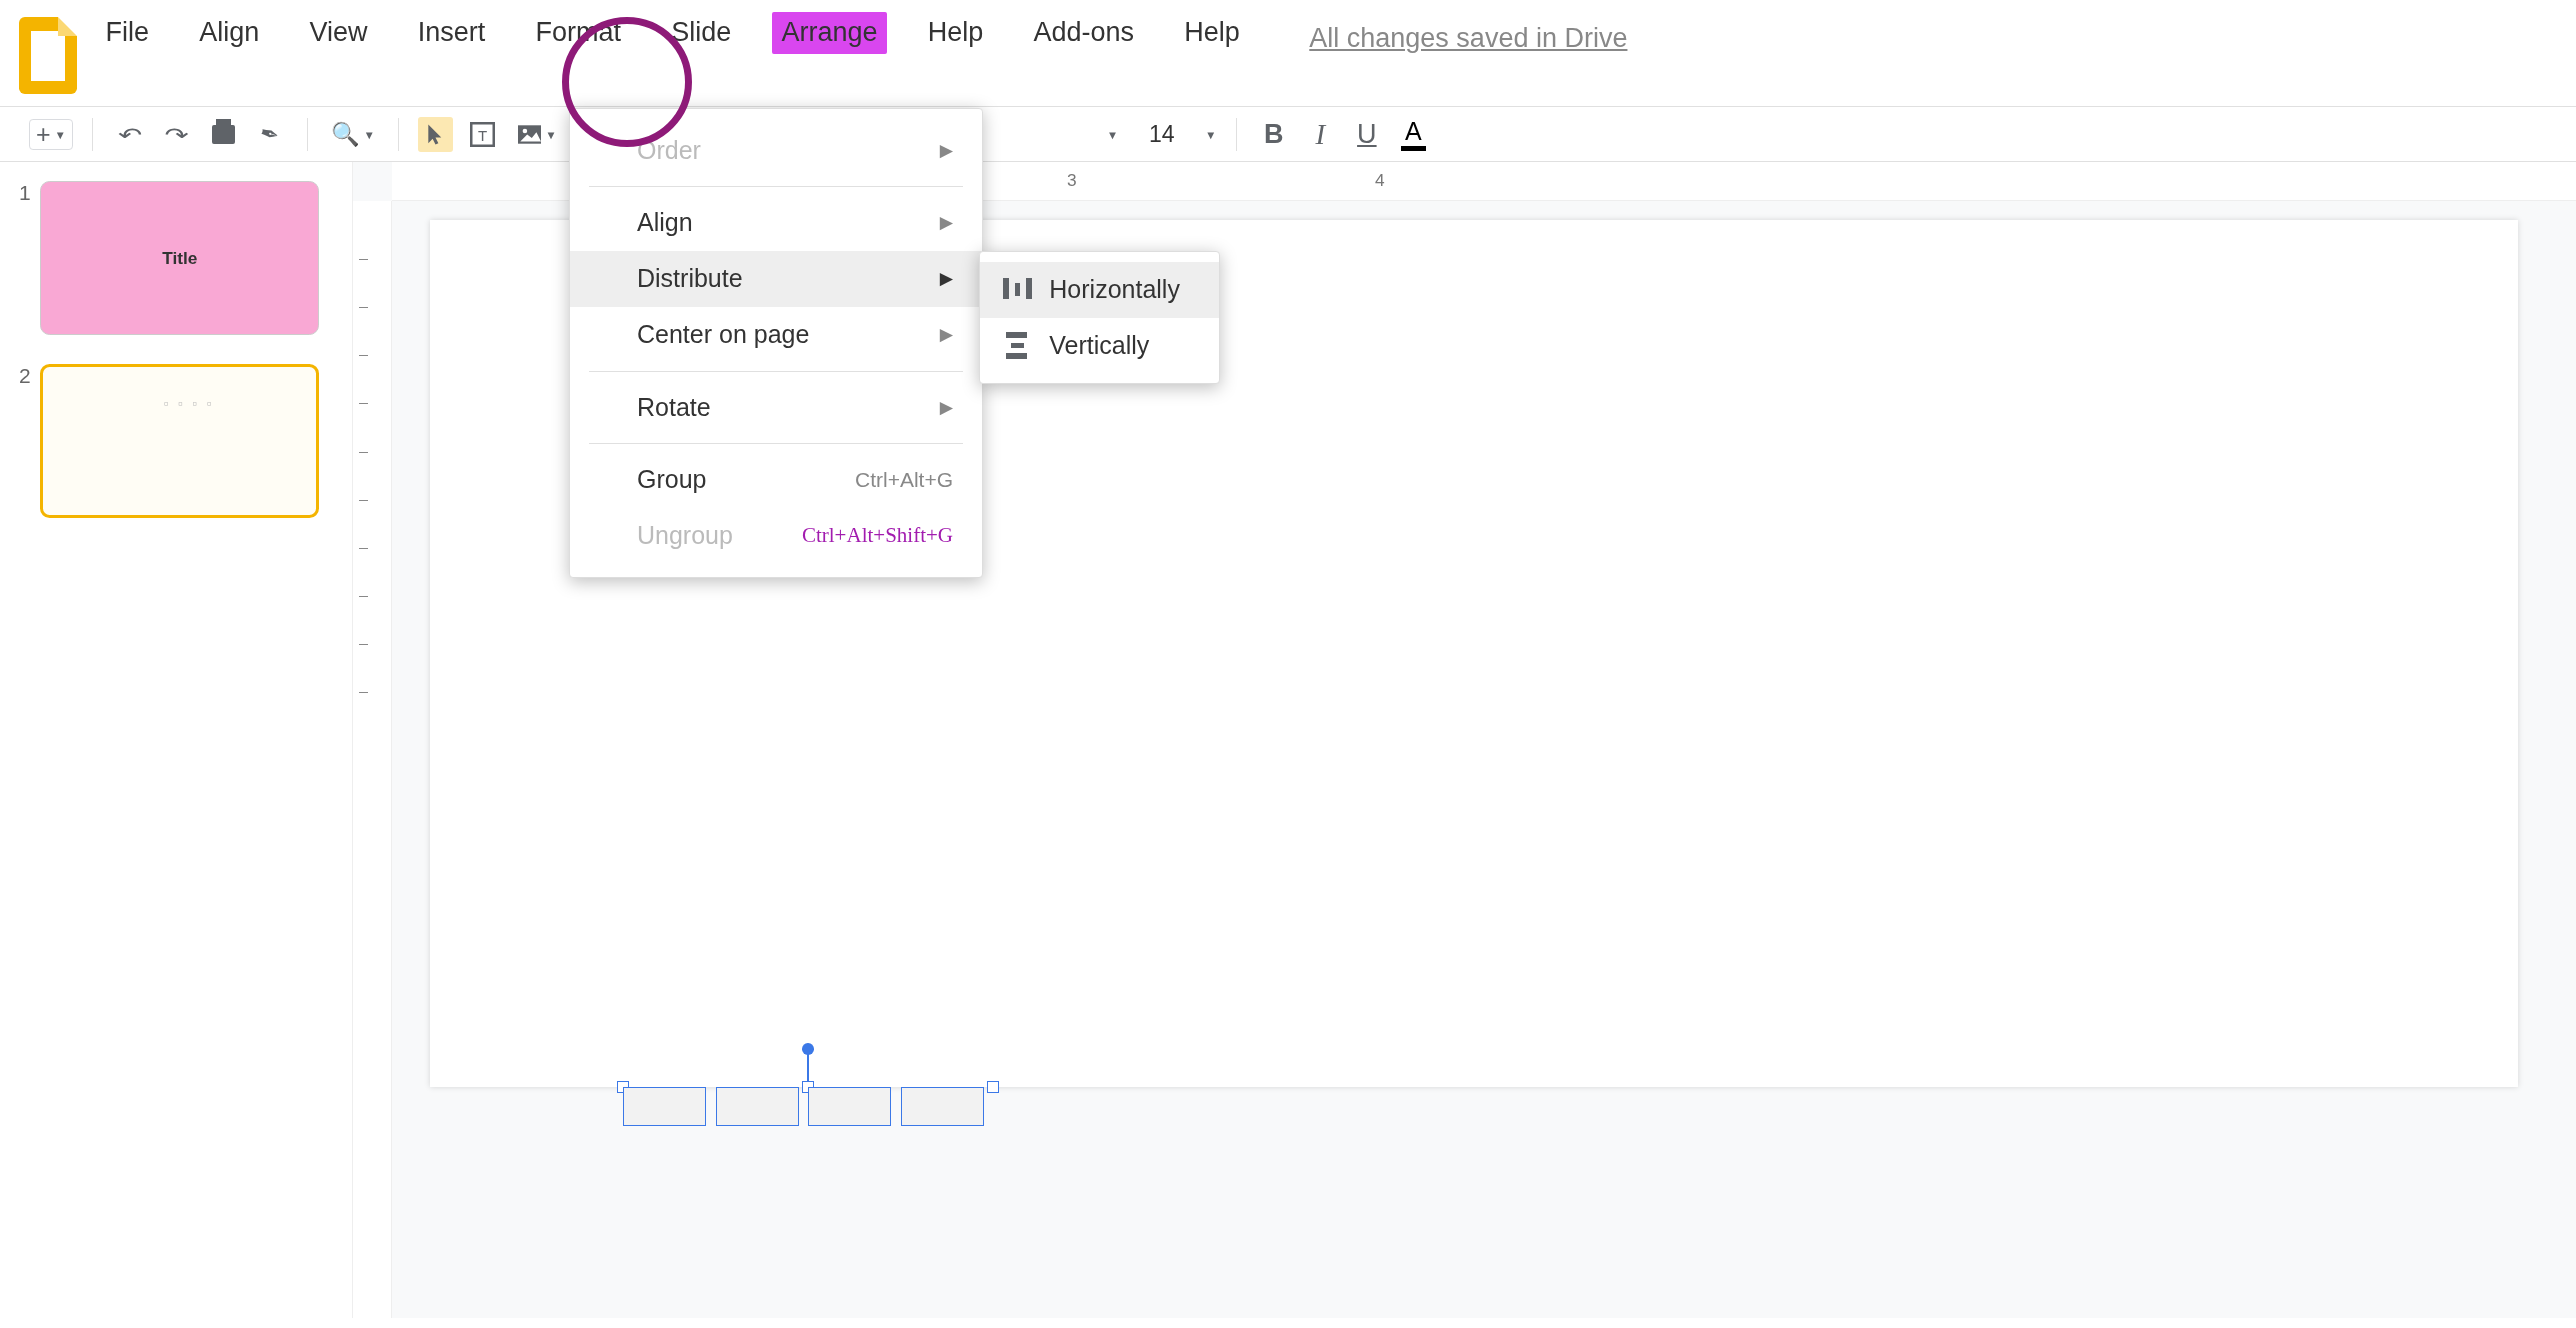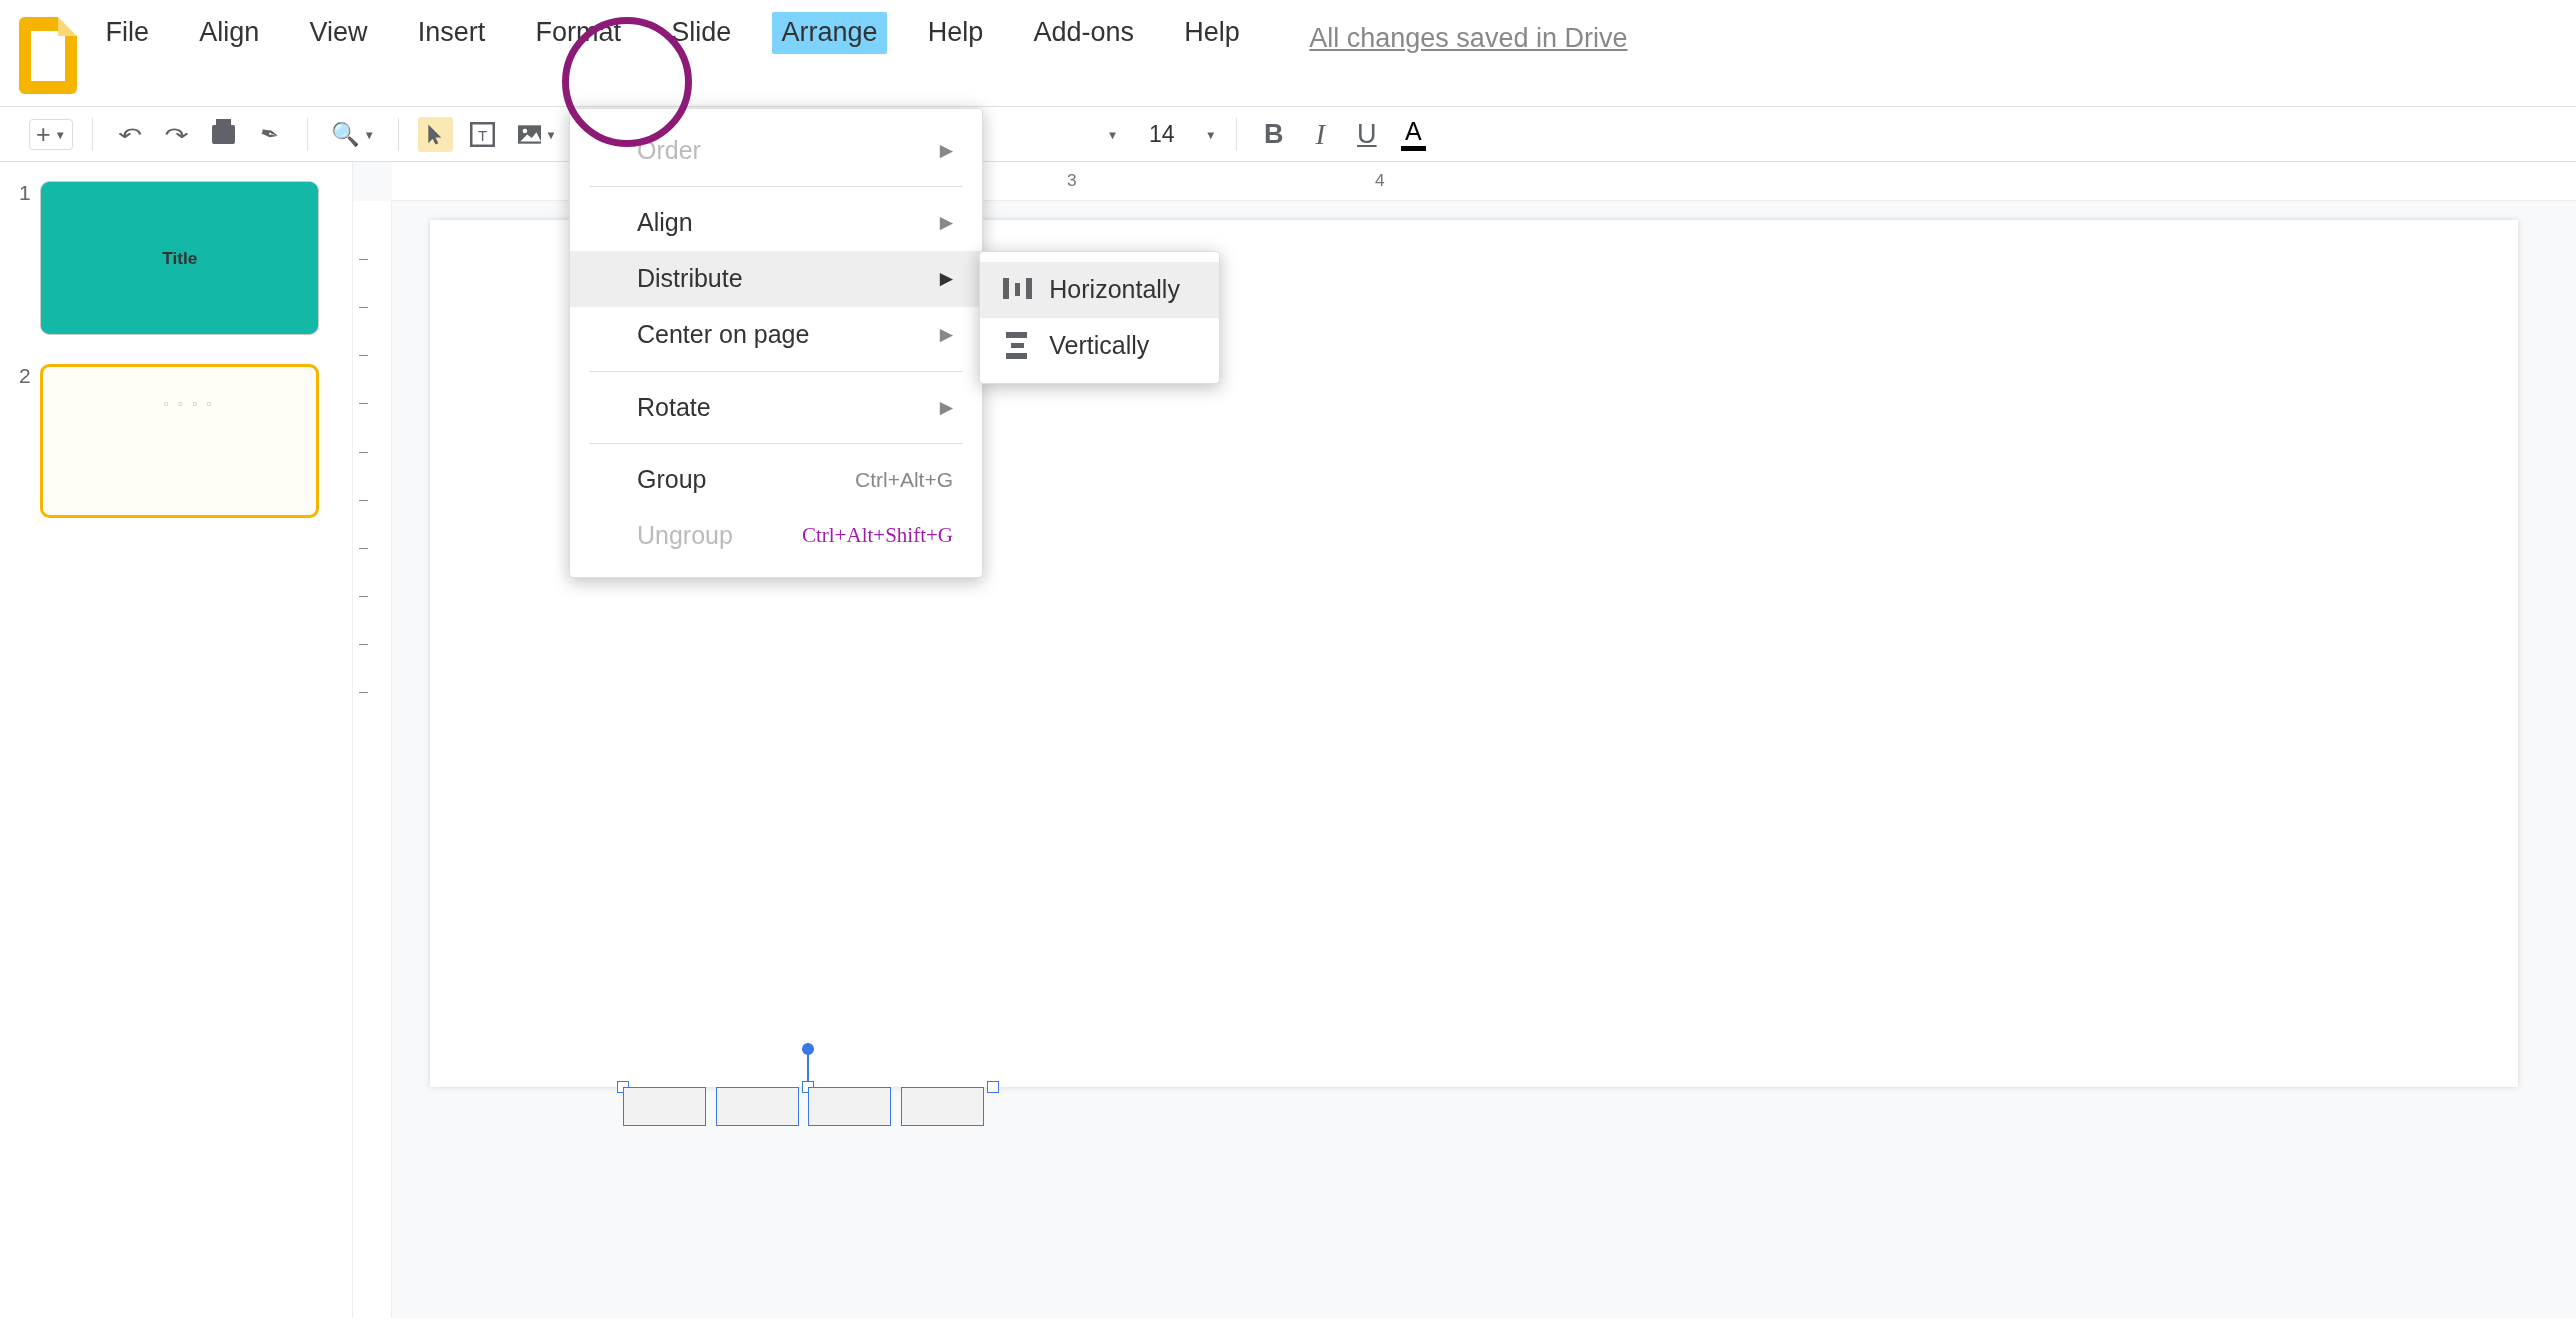--- a/index.html
+++ b/index.html
@@ -13,21 +13,21 @@
     .logo-corner { position: absolute; top: 0; right: 0; width: 19px; height: 19px; background: #fbd873; z-index:1; }
 
     .title-area { flex: 1; }
     .doc-title { font-size: 35px; color: #777; margin-bottom: 9.6px; display: flex; align-items: center; gap: 21px; }
     .star-icon { color: #b0b0b0; font-size: 29px; }
     .folder-icon { width: 31px; height: 25px; background: #5f6368; border-radius: 1.9px; position: relative; }
     .folder-icon::before { content: ''; position: absolute; top: -3.9px; left: 0; width: 13.5px; height: 5.8px; background: #5f6368; border-radius: 1.9px 1.9px 0 0; }
 
     .menubar { display: flex; gap: 31px; font-size: 27px; color: #333; align-items: flex-end; }
     .menu-item { padding: 5.8px 9.6px; cursor: pointer; }
-    .menu-item.active { background: #7dd3fc; border-radius: 1.9px; }
+    .menu-item.active { background: #d946ef; border-radius: 1.9px; }
     .save-status { color: #888; text-decoration: underline; margin-left: 29px; }
 
     .highlight-circle {
       position: absolute;
       top: 17.3px; left: 562px;
       width: 130px; height: 130px;
       border-radius: 50%;
       border: 7.7px solid #8e1a78;
       pointer-events: none;
       z-index: 500;
@@ -45,21 +45,21 @@
     .printer-icon{ width:23px;height:19px;background:#5f6368;border-radius:1.9px;position:relative; }
     .printer-icon::before{content:'';position:absolute;top:-5.8px;left:3.9px;right:3.9px;height:5.8px;background:#5f6368;}
     .paint-icon{ font-size:23px; transform:rotate(15deg);}
     .font-size-box { font-size:23px; color:#333; padding:0 19px; }
 
     
     .workspace { display: flex; height: calc(100% - 173px); }
     .side-panel { width: 352px; background: #fff; padding: 19px 19px; }
     .thumb-row { display: flex; align-items: flex-start; gap: 9.6px; margin-bottom: 29px; }
     .thumb-num { font-size: 21px; color: #666; }
-    .thumb { width: 279px; height: 154px; border: 1.9px solid #ccc; border-radius: 9.6px; background: #14b8a6; display:flex; align-items:center; justify-content:center; }
+    .thumb { width: 279px; height: 154px; border: 1.9px solid #ccc; border-radius: 9.6px; background: #f9a8d4; display:flex; align-items:center; justify-content:center; }
     .thumb.sel { border: 3.9px solid #f4b400; background: #fffdf5; }
     .thumb-title { font-size: 17.3px; font-weight: bold; color: #333; }
     .thumb-dots { align-self:flex-start; margin-top:29px; margin-left:19px; color:#bbb; font-size:13.5px; letter-spacing:2.9px;}
 
     .canvas-area { flex: 1; background: #f8f9fa; position: relative; border-left:1px solid #eee;}
     .vruler { position:absolute; left:0; top:39px; bottom:0; width:39px; background:#fff; border-right:1px solid #eee;}
     .vruler .tick { position:absolute; left:5.8px; width:9.6px; height:1px; background:#888;}
     .hruler { position:absolute; top:0; left:39px; right:0; height:39px; background:#fff; border-bottom:1px solid #eee; font-size:17.3px; color:#777;}
     .hruler .num { position:absolute; top:7.7px; }
     .slide-canvas { position:absolute; top:58px; left:77px; right:58px; height:867px; background:#fff; box-shadow: 0 0 5.8px rgba(0,0,0,.15);}

